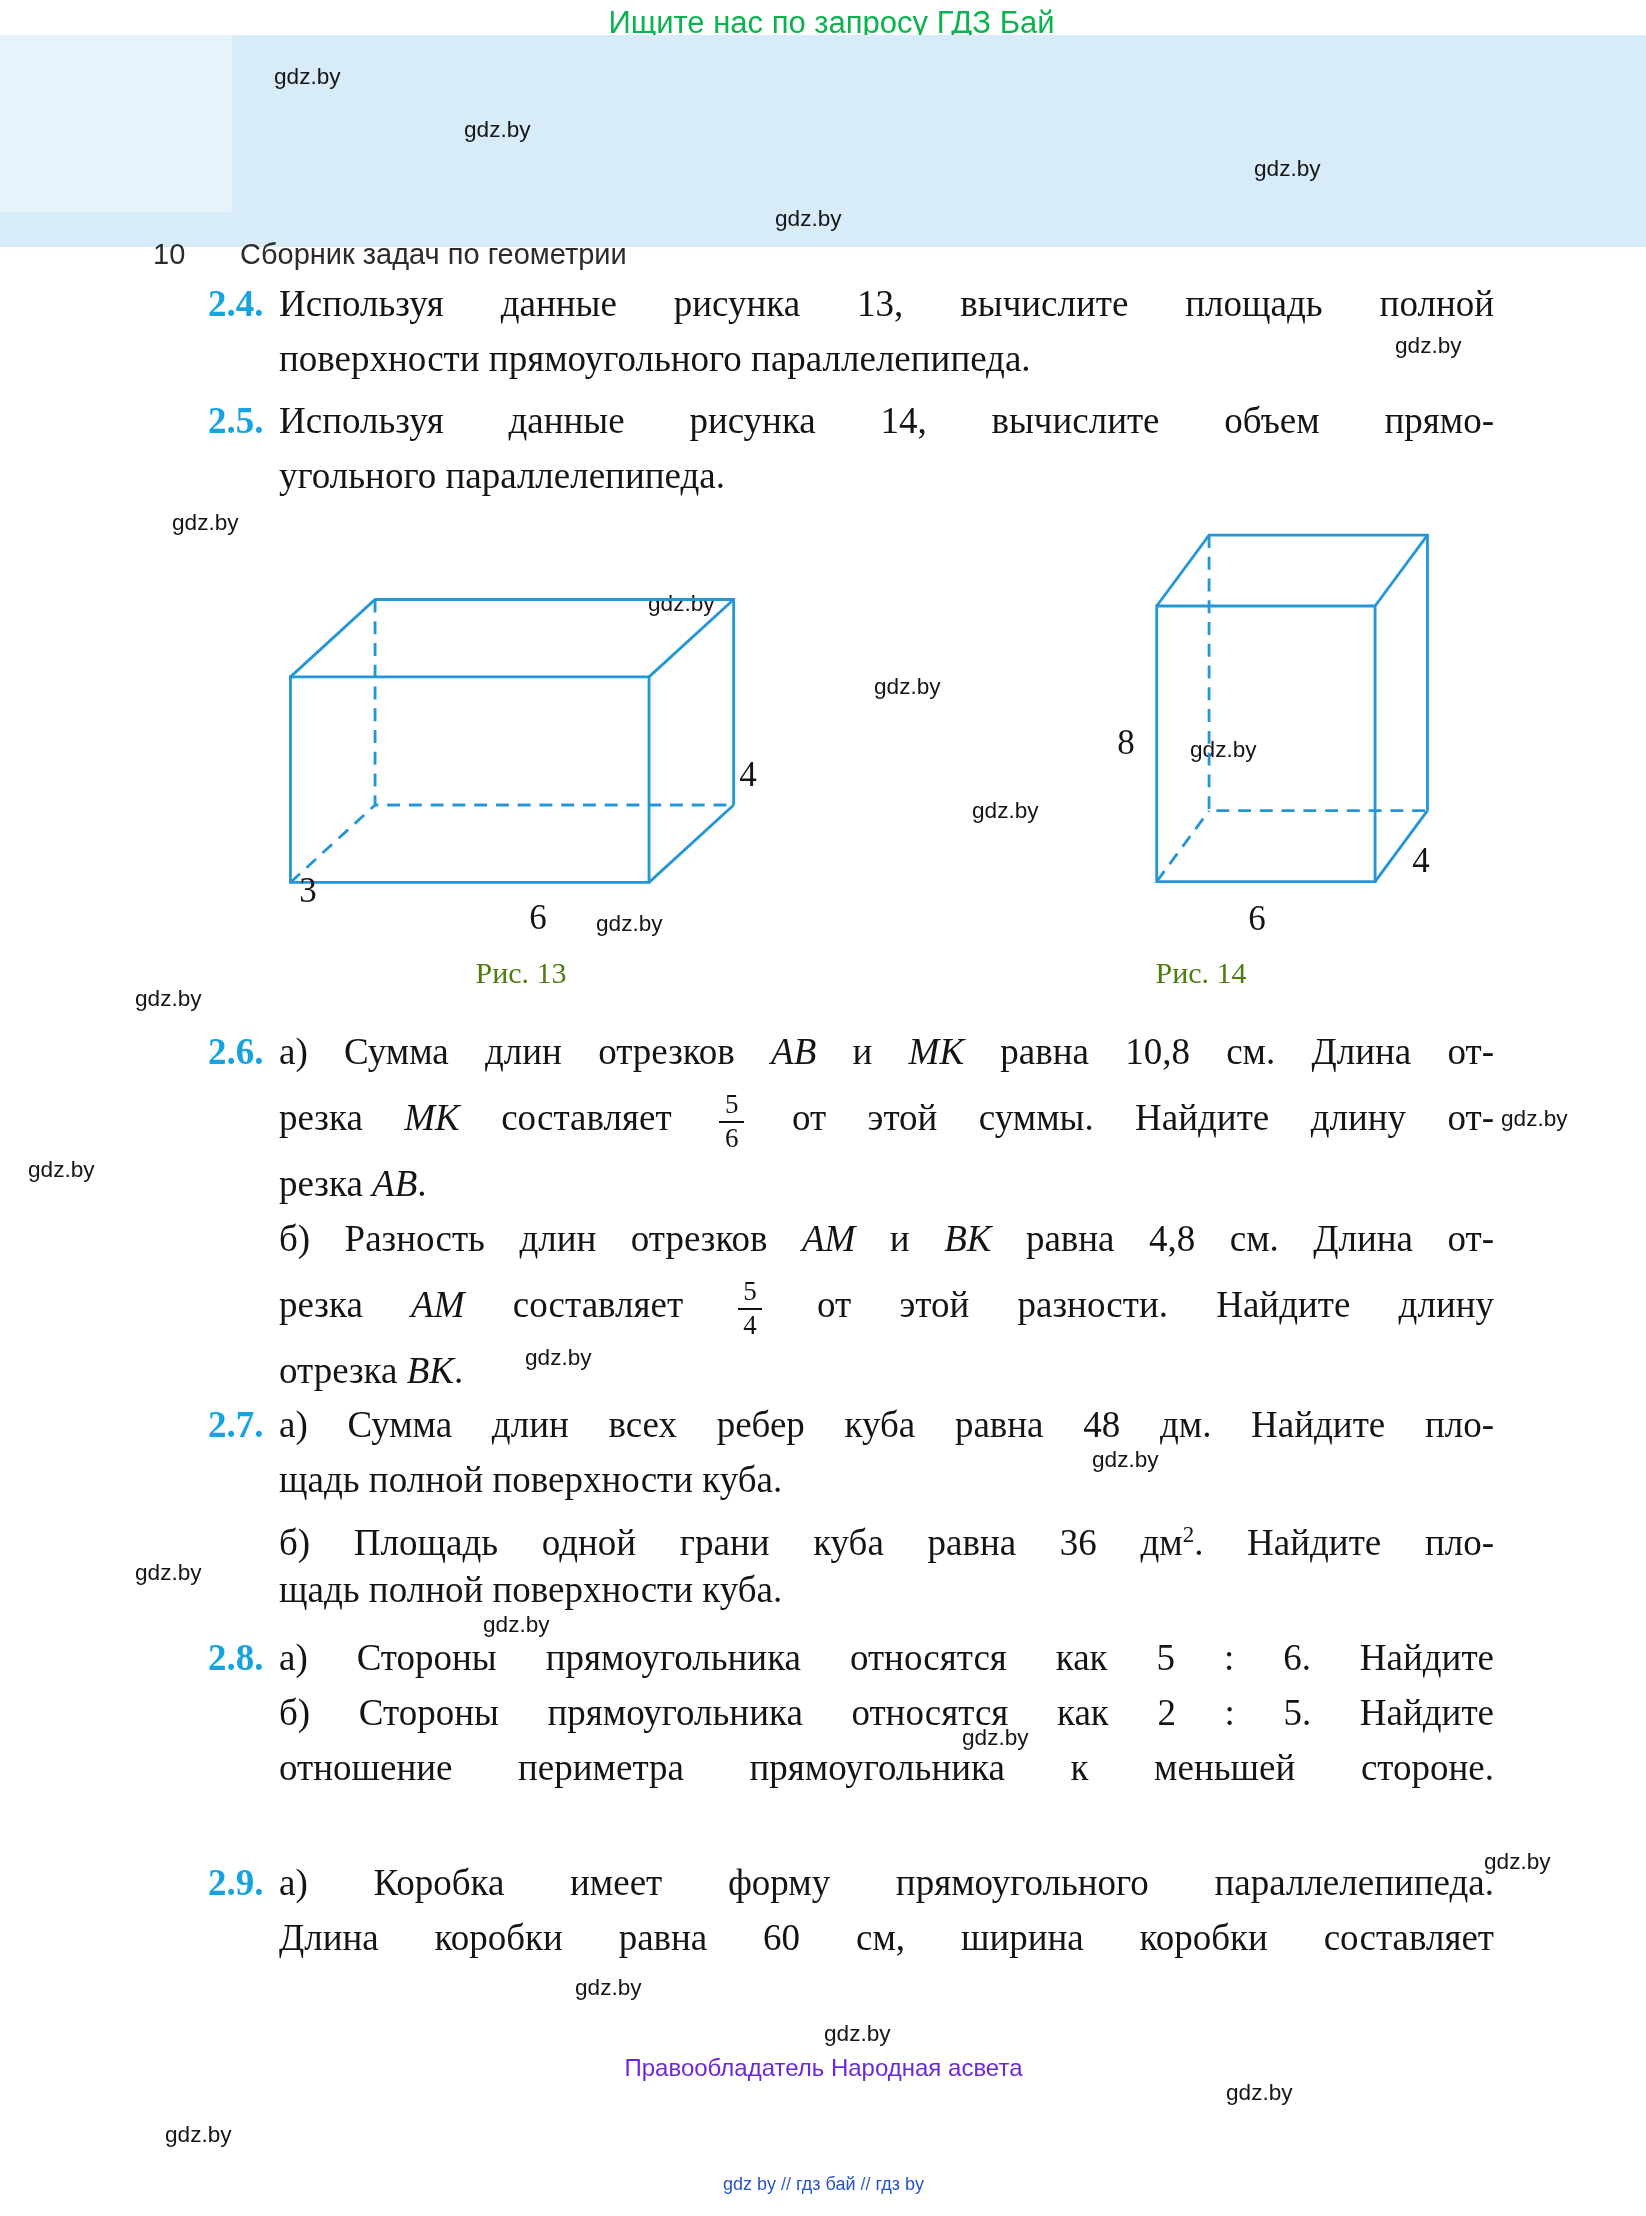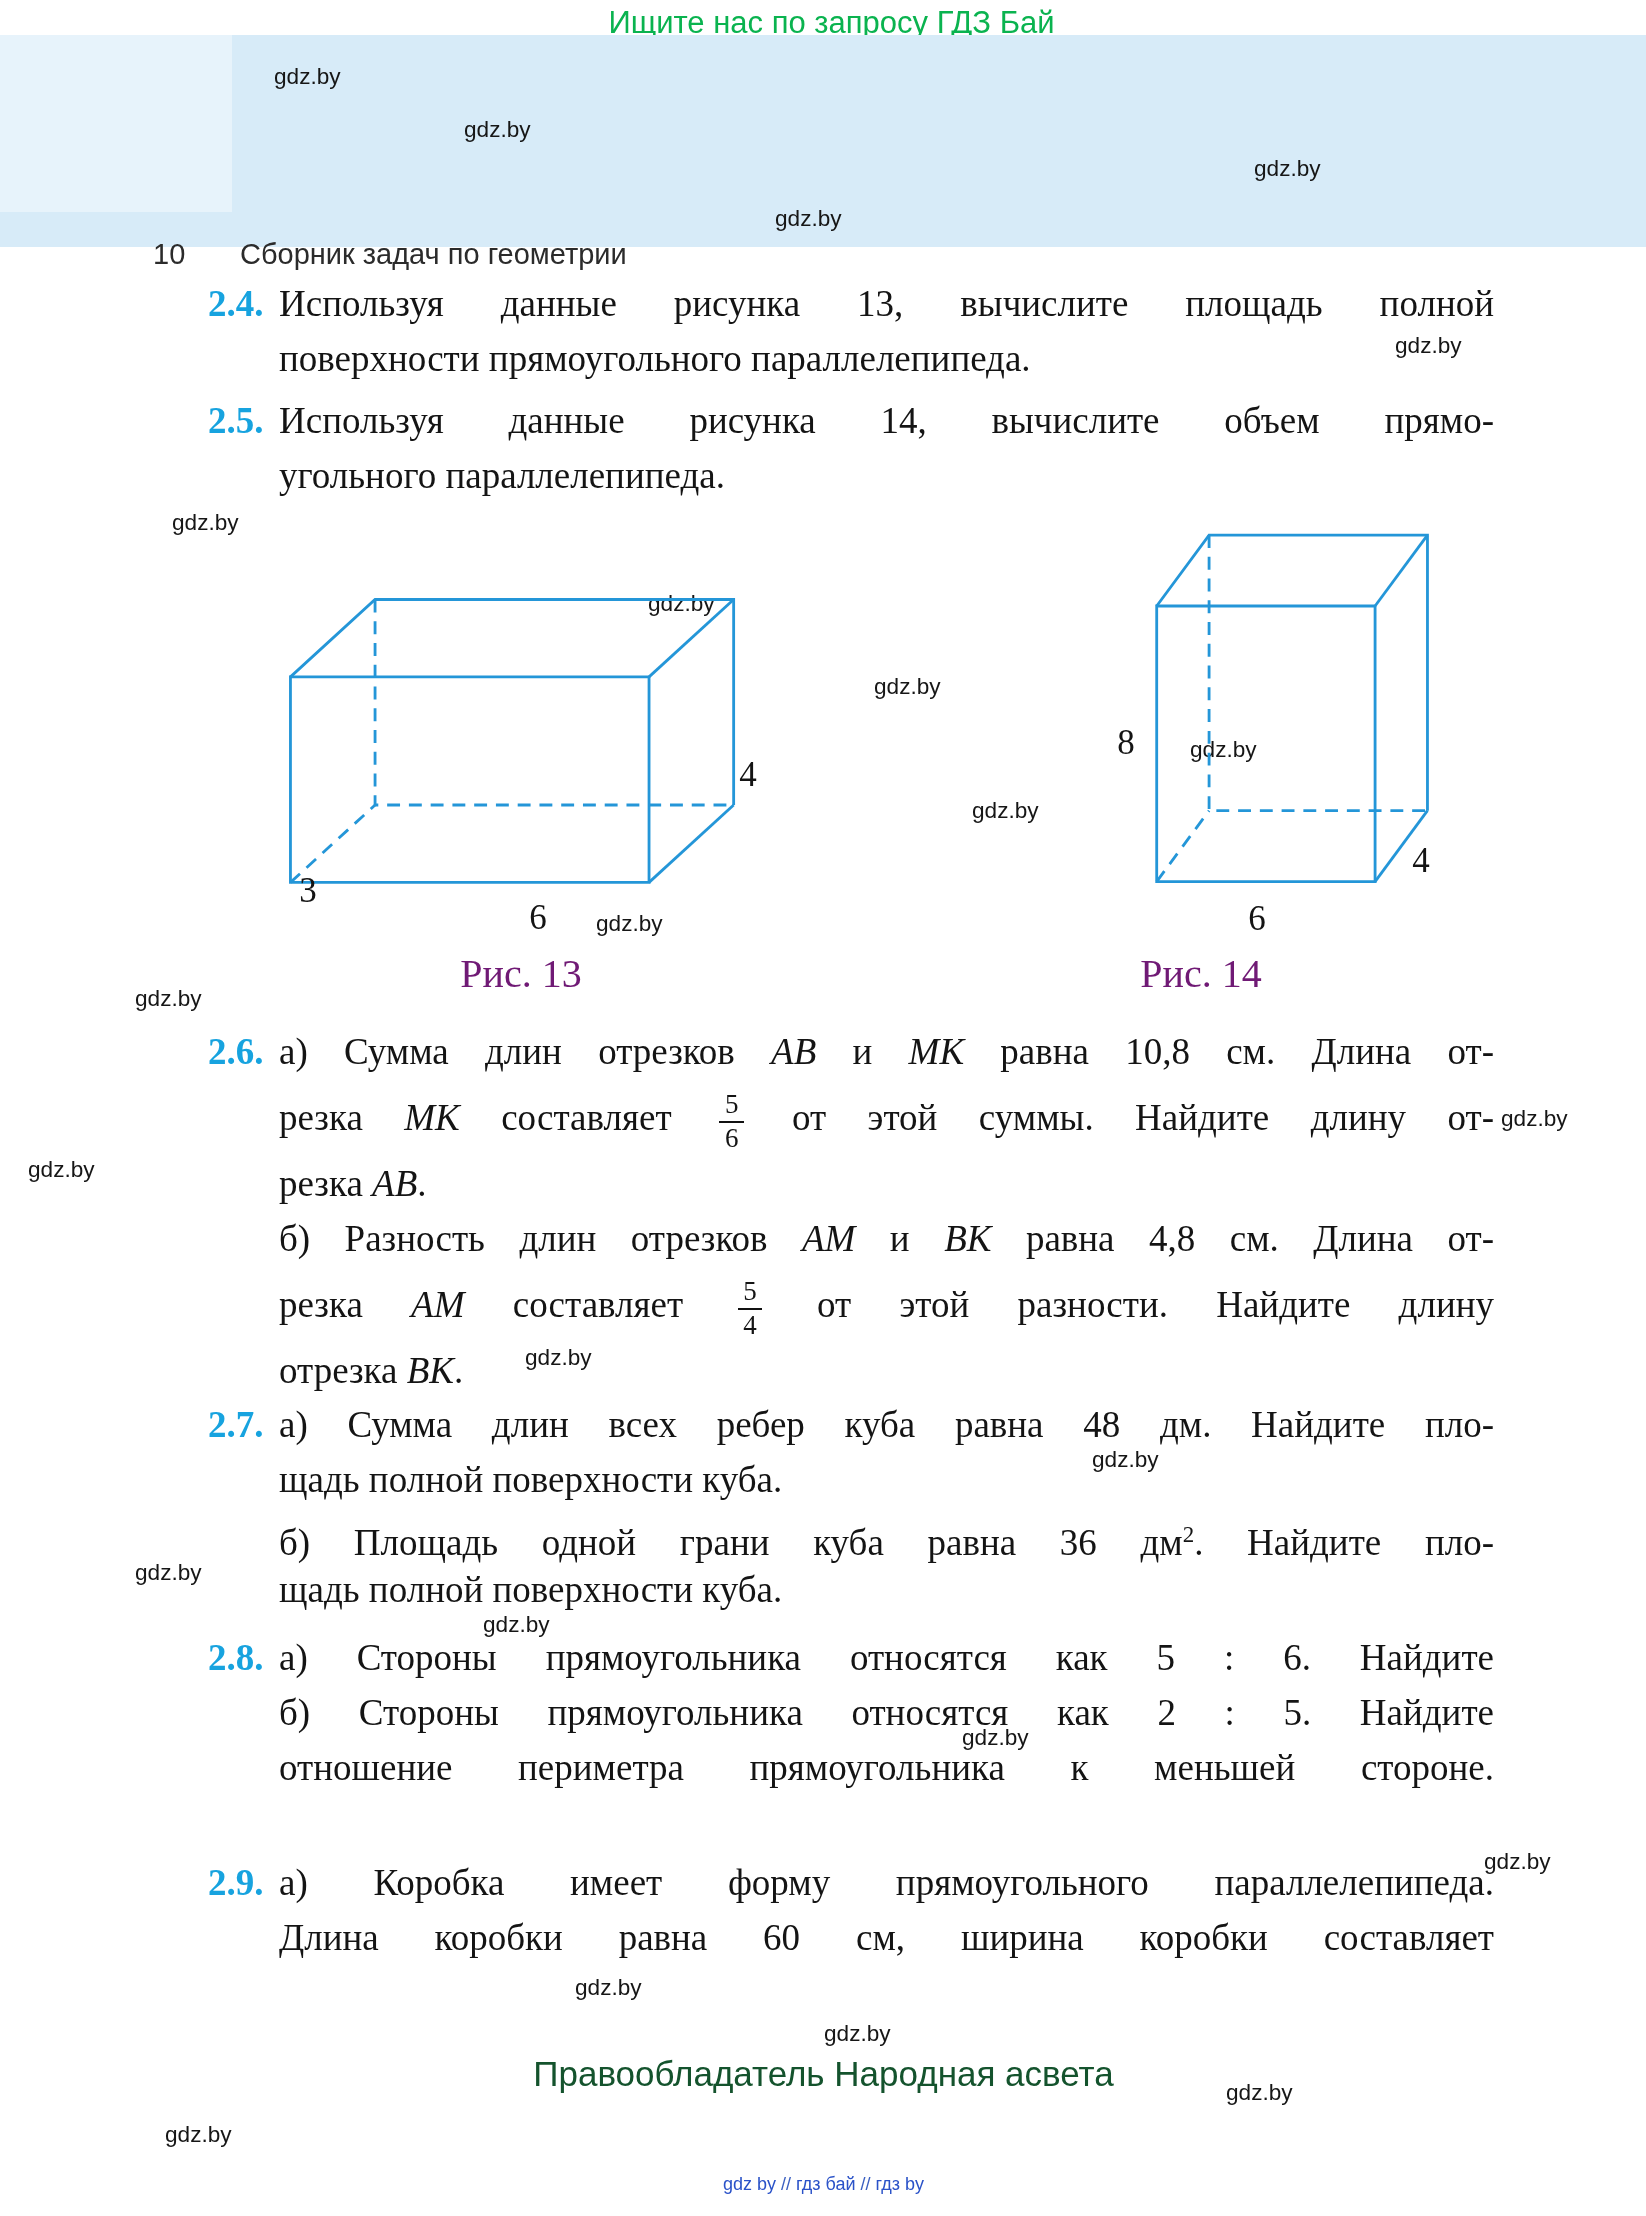--- a/index.html
+++ b/index.html
@@ -33,25 +33,25 @@
   .mvar{font-style:italic;}
   sup{font-size:0.62em;}
   .frac{display:inline-block;vertical-align:middle;text-align:center;font-size:27px;
         line-height:1.08;margin:0 6.4px;text-align-last:center;}
   .fnum{display:block;border-bottom:2.4px solid #111;padding:0 5.6px 1.6px;}
   .fden{display:block;padding-top:0.8px;}
 
   
   #figures-layer{position:absolute;left:0;top:0;width:1647px;height:2216px;pointer-events:none;}
   .fig-label{position:absolute;transform:translate(-50%,-50%);font-size:35px;color:#141414;}
-  .fig-caption{position:absolute;transform:translate(-50%,-50%);font-size:40px;color:#701a75;}
+  .fig-caption{position:absolute;transform:translate(-50%,-50%);font-size:30px;color:#4d7c0f;}
 
   
   .copyright{position:absolute;top:2054px;left:0;width:100%;text-align:center;
-             font-family:"Liberation Sans",sans-serif;font-size:35px;color:#14532d;}
+             font-family:"Liberation Sans",sans-serif;font-size:24px;color:#6d28d9;}
   .footer-links{position:absolute;top:2174px;left:0;width:100%;text-align:center;
              font-family:"Liberation Sans",sans-serif;font-size:18px;color:#2a52c8;}
   .flink{color:#2a52c8;cursor:pointer;}
   .lsep{color:#3a5fc0;}
 </style>
 </head>
 <body>
 
 <div id="page">
 

